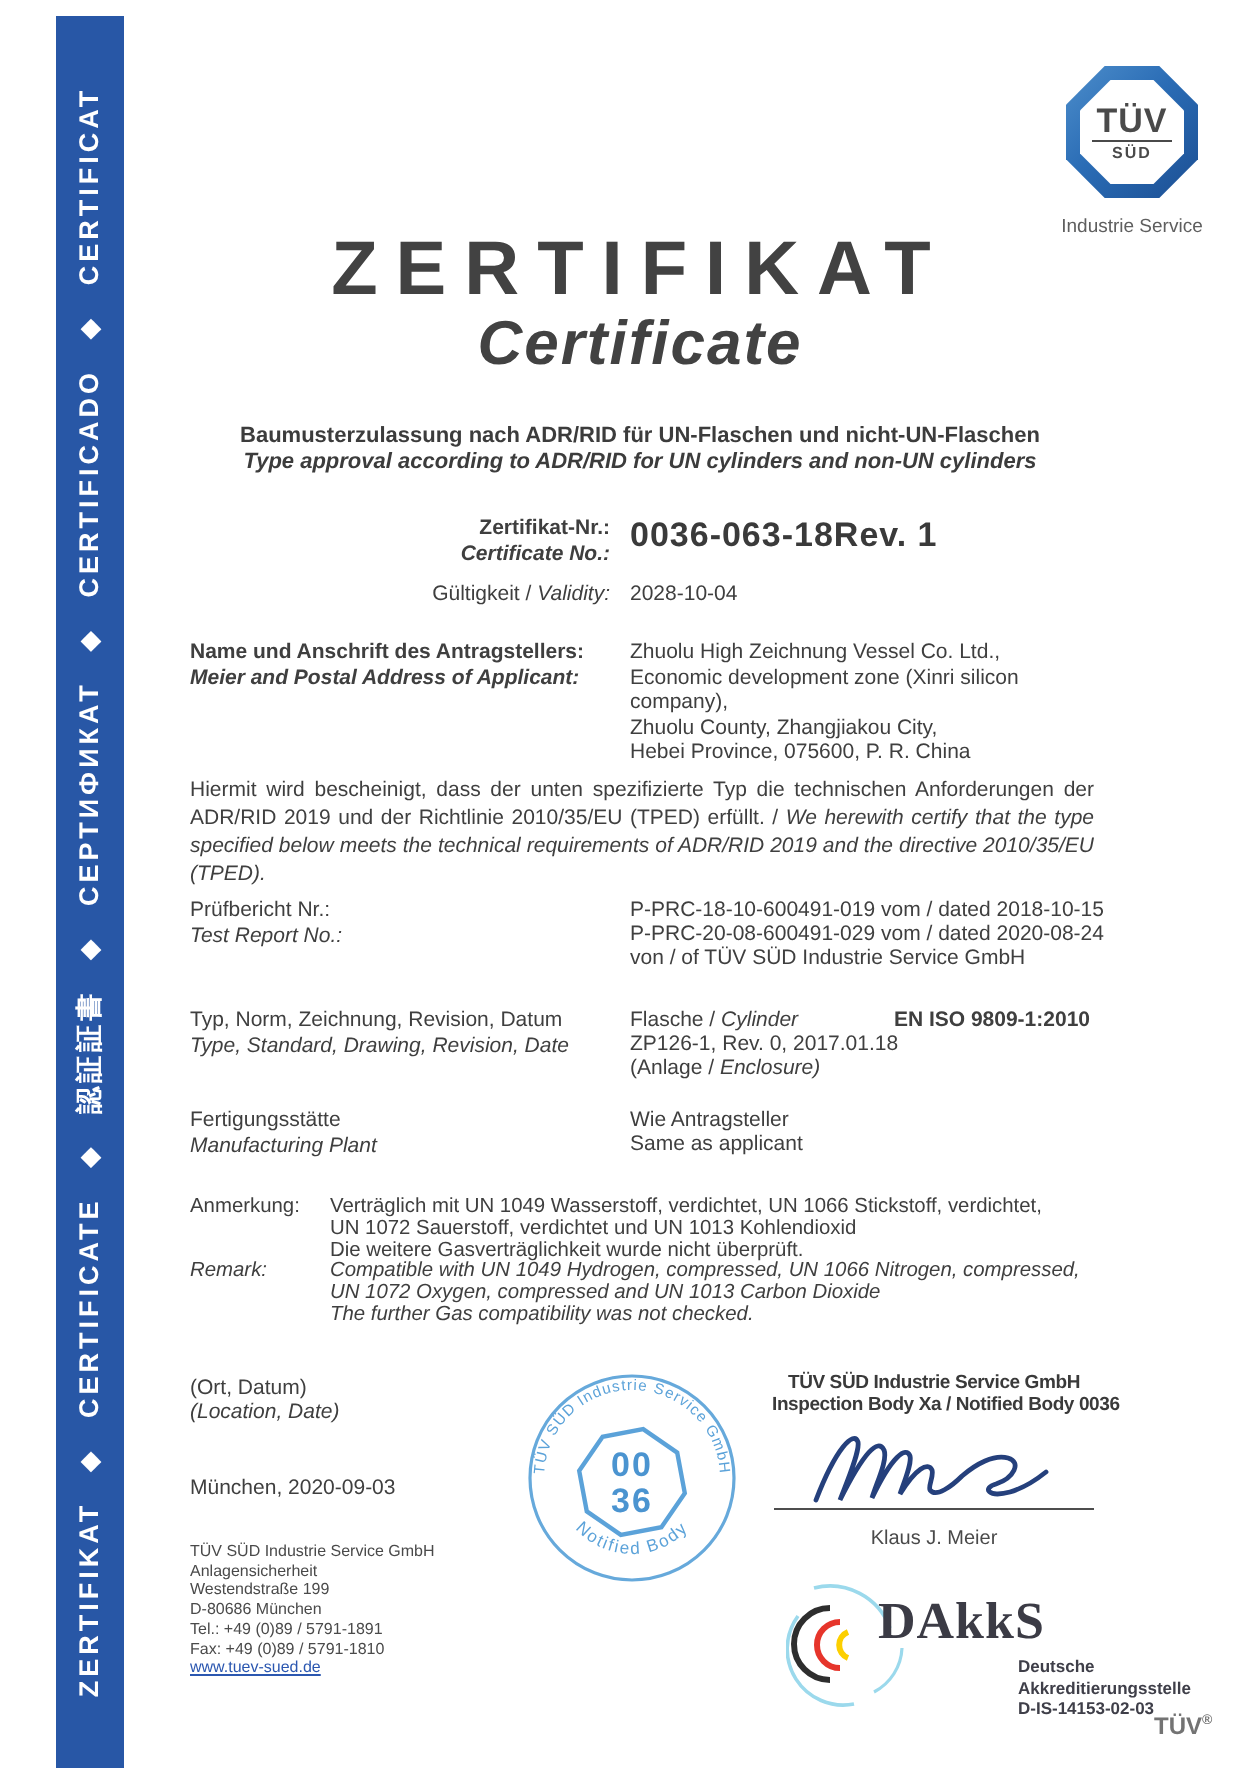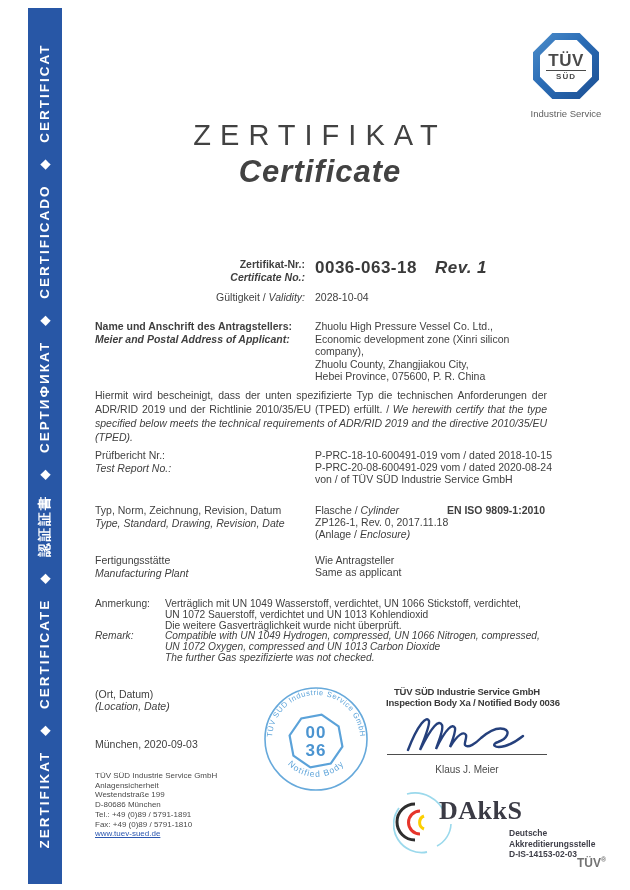--- a/index.html
+++ b/index.html
@@ -24,33 +24,33 @@
     display:flex;align-items:center;justify-content:center;}
   .oct-in{width:52px;height:52px;
     clip-path:polygon(29.3% 0,70.7% 0,100% 29.3%,100% 70.7%,70.7% 100%,29.3% 100%,0 70.7%,0 29.3%);
     background:#fff;display:flex;flex-direction:column;align-items:center;justify-content:center;}
   .oct-tuv{font-size:17px;font-weight:bold;color:#4a4a4a;letter-spacing:0.5px;line-height:17px;
     border-bottom:1.2px solid #4a4a4a;padding:0 2px 1px 2px;}
   .oct-sud{font-size:8px;font-weight:bold;color:#4a4a4a;letter-spacing:1px;margin-top:1px;}
   .logo-caption{margin-top:9px;font-size:9.5px;color:#5f5f5f;}
   
   .title-block{position:absolute;left:95px;top:116px;width:450px;text-align:center;}
-  .title-de{font-size:29px;font-weight:normal;letter-spacing:9px;color:#424242;line-height:38px;}
+  .title-de{font-size:38px;font-weight:bold;letter-spacing:9px;color:#424242;line-height:38px;}
   .title-en{font-size:31px;font-weight:bold;font-style:italic;color:#424242;letter-spacing:1px;line-height:36px;}
   .subtitle{position:absolute;left:80px;top:212px;width:480px;text-align:center;font-size:11px;font-weight:bold;line-height:13px;color:#3c3c3c;}
   .subtitle .it{font-style:italic;}
   
   .row{position:absolute;left:95px;width:450px;display:grid;grid-template-columns:220px 1fr;font-size:10.5px;line-height:12.5px;}
   .lbl{padding-right:10px;}
   .ralign .lbl{text-align:right;}
   .b{font-weight:bold;}
   .it{font-style:italic;}
   .row-certno{top:258px;}
   .certval{font-size:17px;font-weight:bold;color:#3a3a3a;letter-spacing:0.5px;line-height:20px;}
-  .certval .rev{margin-left:18px;font-style:italic;}
+  .certval .rev{}
   .row-validity{top:291px;}
   .row-applicant{top:320px;}
   .statement{position:absolute;left:95px;top:388px;width:452px;font-size:10.5px;line-height:14px;text-align:justify;}
   .row-report{top:449px;}
   .row-report .val,.row-type .val,.row-plant .val{line-height:12px;white-space:nowrap;}
   .row-type{top:504px;}
   .tline1{display:flex;justify-content:space-between;width:230px;}
   .row-plant{top:554px;}
   
   .remark{position:absolute;left:95px;top:599px;width:452px;display:grid;grid-template-columns:70px 1fr;
@@ -91,20 +91,24 @@
         <div class="oct-sud">SÜD</div>
       </div>
     </div>
     <div class="logo-caption">Industrie Service</div>
   </div>
 
   <div class="title-block">
     <div class="title-de">ZERTIFIKAT</div>
     <div class="title-en">Certificate</div>
   </div>
+  <div class="subtitle">
+    <div>Baumusterzulassung nach ADR/RID für UN-Flaschen und nicht-UN-Flaschen</div>
+    <div class="it">Type approval according to ADR/RID for UN cylinders and non-UN cylinders</div>
+  </div>
 
   <div class="row ralign row-certno">
     <div class="lbl">
       <div class="b">Zertifikat-Nr.:</div>
       <div class="b it">Certificate No.:</div>
     </div>
     <div class="certval">
       <span>0036-063-18</span><span class="rev">Rev. 1</span>
     </div>
   </div>
@@ -115,21 +119,21 @@
     </div>
     <div>2028-10-04</div>
   </div>
 
   <div class="row row-applicant">
     <div class="lbl">
       <div class="b">Name und Anschrift des Antragstellers:</div>
       <div class="b it">Meier and Postal Address of Applicant:</div>
     </div>
     <div class="val">
-      <div>Zhuolu High Pressure Vessel Co. Ltd.,</div>
+      <div>Zhuolu High Zeichnung Vessel Co. Ltd.,</div>
       <div>Economic development zone (Xinri silicon company),</div>
       <div>Zhuolu County, Zhangjiakou City,</div>
       <div>Hebei Province, 075600, P. R. China</div>
     </div>
   </div>
 
   <div class="statement">
     <span>Hiermit wird bescheinigt, dass der unten spezifizierte Typ die technischen Anforderungen der ADR/RID 2019 und der Richtlinie 2010/35/EU (TPED) erfüllt. / </span><span class="it">We herewith certify that the type specified below meets the technical requirements of ADR/RID 2019 and the directive 2010/35/EU (TPED).</span>
   </div>
 
@@ -148,21 +152,21 @@
   <div class="row row-type">
     <div class="lbl">
       <div>Typ, Norm, Zeichnung, Revision, Datum</div>
       <div class="it">Type, Standard, Drawing, Revision, Date</div>
     </div>
     <div class="val">
       <div class="tline1">
         <span><span>Flasche / </span><span class="it">Cylinder</span></span>
         <span class="b">EN ISO 9809-1:2010</span>
       </div>
-      <div>ZP126-1, Rev. 0, 2017.11.18</div>
+      <div>ZP126-1, Rev. 0, 2017.01.18</div>
       <div><span>(Anlage / </span><span class="it">Enclosure)</span></div>
     </div>
   </div>
 
   <div class="row row-plant">
     <div class="lbl">
       <div>Fertigungsstätte</div>
       <div class="it">Manufacturing Plant</div>
     </div>
     <div class="val">
@@ -175,21 +179,21 @@
     <div class="rlbl">Anmerkung:</div>
     <div class="rtext">
       <div>Verträglich mit UN 1049 Wasserstoff, verdichtet, UN 1066 Stickstoff, verdichtet,</div>
       <div>UN 1072 Sauerstoff, verdichtet und UN 1013 Kohlendioxid</div>
       <div>Die weitere Gasverträglichkeit wurde nicht überprüft.</div>
     </div>
     <div class="rlbl it">Remark:</div>
     <div class="rtext it">
       <div>Compatible with UN 1049 Hydrogen, compressed, UN 1066 Nitrogen, compressed,</div>
       <div>UN 1072 Oxygen, compressed and UN 1013 Carbon Dioxide</div>
-      <div>The further Gas spezifizierte was not checked.</div>
+      <div>The further Gas compatibility was not checked.</div>
     </div>
   </div>
 
   <div class="ort">
     <div>(Ort, Datum)</div>
     <div class="it">(Location, Date)</div>
   </div>
   <div class="muenchen">München, 2020-09-03</div>
 
   <svg class="stamp" width="118" height="118" viewBox="0 0 118 118" xmlns="http://www.w3.org/2000/svg" xmlns:xlink="http://www.w3.org/1999/xlink">

